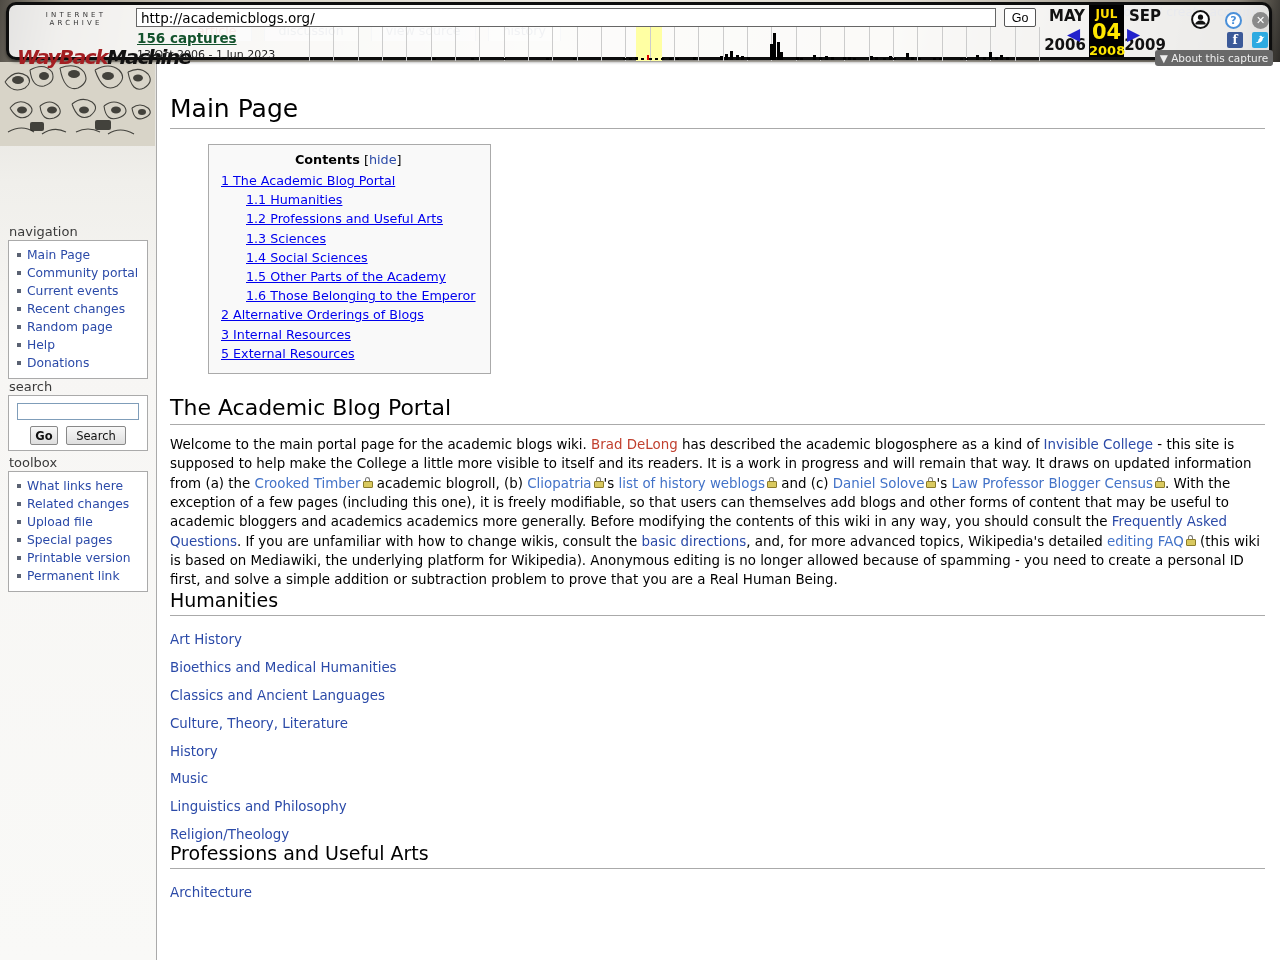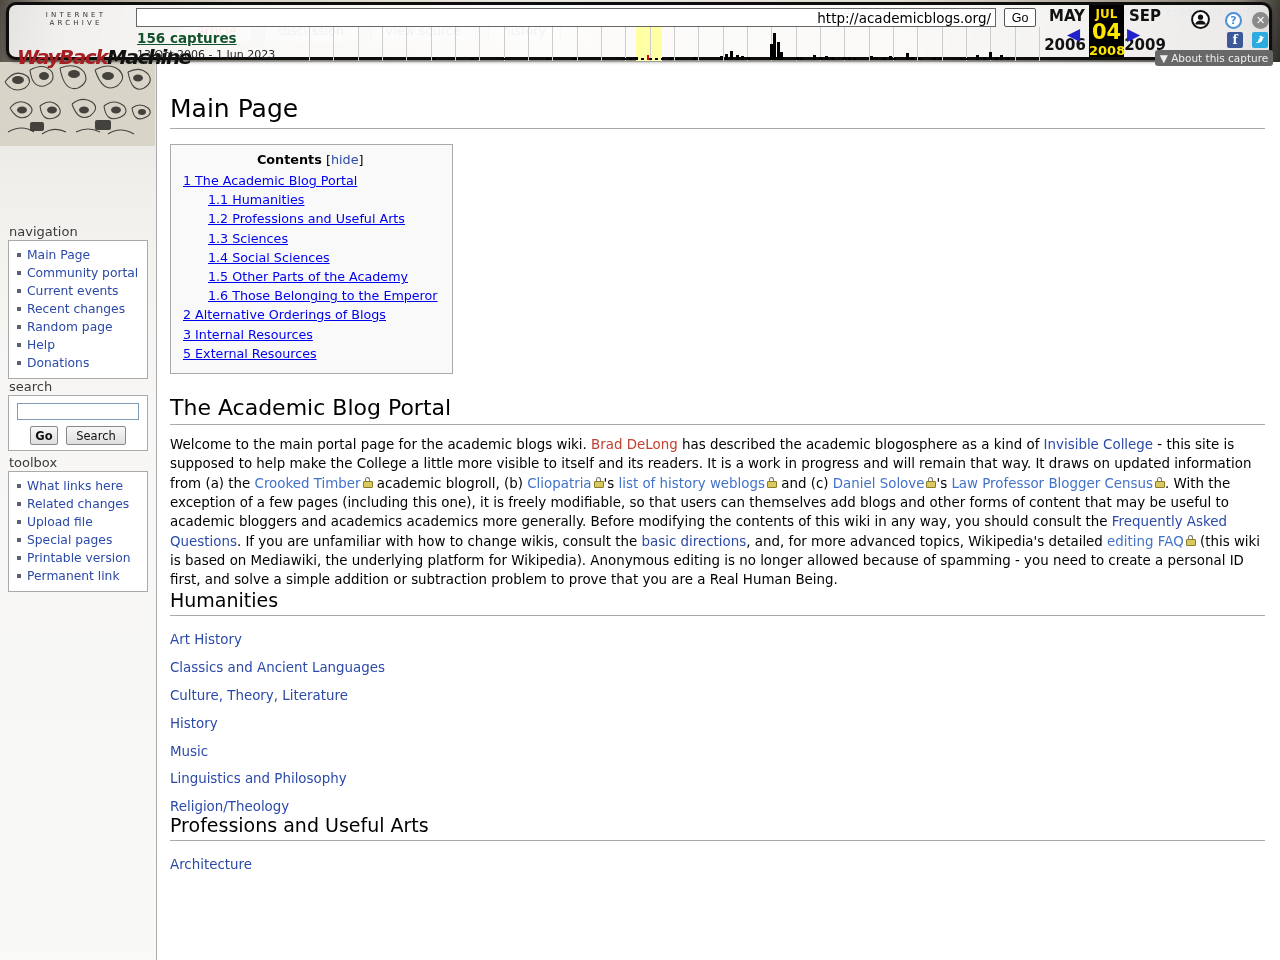--- a/index.html
+++ b/index.html
@@ -22,21 +22,21 @@
   
   #wb { position:absolute; left:6px; top:2px; width:1266px; height:58px; z-index:5;
     background:rgba(255,255,255,0.84); border:3px solid #0d0d0d; border-radius:10px;
     box-shadow:0 2px 3px rgba(0,0,0,0.45); }
   #wb-logo { position:absolute; left:8px; top:3px; width:118px; height:48px; cursor:pointer; }
   #wb-logo .l1 { font-size:7px; letter-spacing:3.2px; color:#333; text-align:center; margin-top:3px; }
   #wb-logo .l2 { font-size:20px; font-weight:bold; letter-spacing:-1.5px; margin-top:18px; text-align:center; }
   #wb-logo .l2 .red { color:#a41e22; font-style:italic; }
   #wb-logo .l2 .blk { color:#111; font-style:italic; }
   #wb-url { position:absolute; left:127px; top:3px; width:860px; height:19px; border:1px solid #666; background:#fff;
-    font-family:"DejaVu Sans",sans-serif; font-size:13.5px; padding:0 4px;text-align:right; }
+    font-family:"DejaVu Sans",sans-serif; font-size:13.5px; padding:0 4px; }
   #wb-go { position:absolute; left:995px; top:3px; width:32px; height:19px; background:#fff; border:1px solid #555;
     font-size:12.5px; border-radius:2px; cursor:pointer; }
   #wb-captures { position:absolute; left:128px; top:25px; font-size:13.5px; font-weight:bold; color:#14532d; text-decoration:underline; }
   #wb-range { position:absolute; left:128px; top:43px; font-size:11px; color:#222; }
 
   
   #timeline { position:absolute; left:300px; top:22px; width:734px; height:34px; }
   #timeline .sep { position:absolute; top:0; width:1px; height:100%; background:#ccc; }
   #timeline .bar { position:absolute; bottom:1px; width:3px; background:#000; }
   #timeline .hl { position:absolute; top:0; height:100%; background:#ffffa3; z-index:-1; }
@@ -76,21 +76,21 @@
   #search-input { position:absolute; left:8px; top:7px; width:122px; height:17px; border:1px solid #7f9db9; font-size:12px; padding:0 3px; }
   .sb-btn { position:absolute; top:30px; height:19px; background:linear-gradient(#f8f8f8,#dedede); border:1px solid #888;
     border-radius:2px; font-size:11.5px; color:#111; font-family:"DejaVu Sans",sans-serif; cursor:pointer; }
   #btn-go { left:21px; width:28px; font-weight:bold; }
   #btn-search { left:57px; width:60px; }
 
   
   #content { position:absolute; left:156px; top:62px; width:1124px; height:898px; background:#fff; border-left:1px solid #aaa; z-index:2;
     padding:0 15px 0 13px; overflow:hidden; }
   h1.firstHeading { font-size:25px; font-weight:normal; margin-top:32px; padding-bottom:5px; border-bottom:1px solid #aaa; color:#000; }
-  #toc { display:inline-block; margin-top:15px; border:1px solid #aaa; background:#f9f9f9; padding:7px 14px 10px 12px; min-width:258px; }
+  #toc { display:inline-block; margin-top:15px; border:1px solid #aaa; background:#f9f9f9; padding:7px 14px 10px 12px; min-width:258px;margin-left:38px; }
   #toc-head { text-align:center; font-size:12.8px; margin-bottom:4px; }
   #toc-head b { font-weight:bold; }
   .toc-row { font-size:12.7px; line-height:19.2px; white-space:nowrap; }
   .toc-row.lv2 { padding-left:25px; }
   h2.main-h2 { font-size:22px; font-weight:normal; margin-top:21px; padding-bottom:4px; border-bottom:1px solid #aaa; }
   h2.sec-h2 { font-size:19px; font-weight:normal; padding-bottom:4px; border-bottom:1px solid #aaa; }
   #intro { margin-top:10px; font-size:13.4px; line-height:19.3px; color:#000; }
   a.link-ext { color:#4272c8; text-decoration:none; }
   a.link-red { color:#c1402f; text-decoration:none; }
   .lock { display:inline-block; position:relative; width:10px; height:11px; margin-left:2px; }
@@ -326,20 +326,21 @@
       </div>
   </div>
 
   <h2 class="main-h2">The Academic Blog Portal</h2>
 
   <p id="intro">Welcome to the main portal page for the academic blogs wiki. <a class="link-red" href="#">Brad DeLong</a> has described the academic blogosphere as a kind of <a class="link-int" href="#">Invisible College</a> - this site is supposed to help make the College a little more visible to itself and its readers. It is a work in progress and will remain that way. It draws on updated information from (a) the <a class="link-ext" href="#">Crooked Timber</a><span class="lock"><span class="sh"></span><span class="bd"></span></span> academic blogroll, (b) <a class="link-ext" href="#">Cliopatria</a><span class="lock"><span class="sh"></span><span class="bd"></span></span>'s <a class="link-ext" href="#">list of history weblogs</a><span class="lock"><span class="sh"></span><span class="bd"></span></span> and (c) <a class="link-ext" href="#">Daniel Solove</a><span class="lock"><span class="sh"></span><span class="bd"></span></span>'s <a class="link-ext" href="#">Law Professor Blogger Census</a><span class="lock"><span class="sh"></span><span class="bd"></span></span>. With the exception of a few pages (including this one), it is freely modifiable, so that users can themselves add blogs and other forms of content that may be useful to academic bloggers and academics academics more generally. Before modifying the contents of this wiki in any way, you should consult the <a class="link-int" href="#">Frequently Asked Questions</a>. If you are unfamiliar with how to change wikis, consult the <a class="link-int" href="#">basic directions</a>, and, for more advanced topics, Wikipedia's detailed <a class="link-ext" href="#">editing FAQ</a><span class="lock"><span class="sh"></span><span class="bd"></span></span> (this wiki is based on Mediawiki, the underlying platform for Wikipedia). Anonymous editing is no longer allowed because of spamming - you need to create a personal ID first, and solve a simple addition or subtraction problem to prove that you are a Real Human Being.</p>
 
   <div id="sections">
       <h2 class="sec-h2">Humanities</h2>
       <p class="linkrow"><a href="#">Art History</a></p>
+      <p class="linkrow"><a href="#">Bioethics and Medical Humanities</a></p>
       <p class="linkrow"><a href="#">Classics and Ancient Languages</a></p>
       <p class="linkrow"><a href="#">Culture, Theory, Literature</a></p>
       <p class="linkrow"><a href="#">History</a></p>
       <p class="linkrow"><a href="#">Music</a></p>
       <p class="linkrow"><a href="#">Linguistics and Philosophy</a></p>
       <p class="linkrow"><a href="#">Religion/Theology</a></p>
       <h2 class="sec-h2">Professions and Useful Arts</h2>
       <p class="linkrow"><a href="#">Architecture</a></p>
     </div>
 </div>

